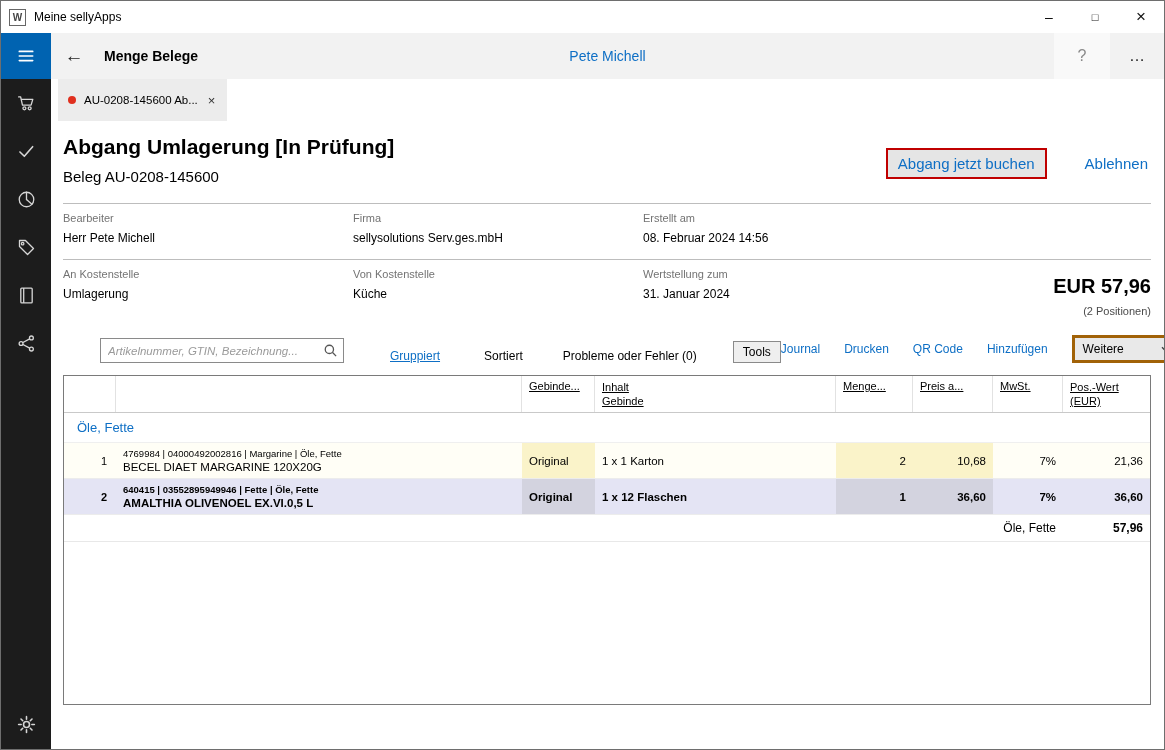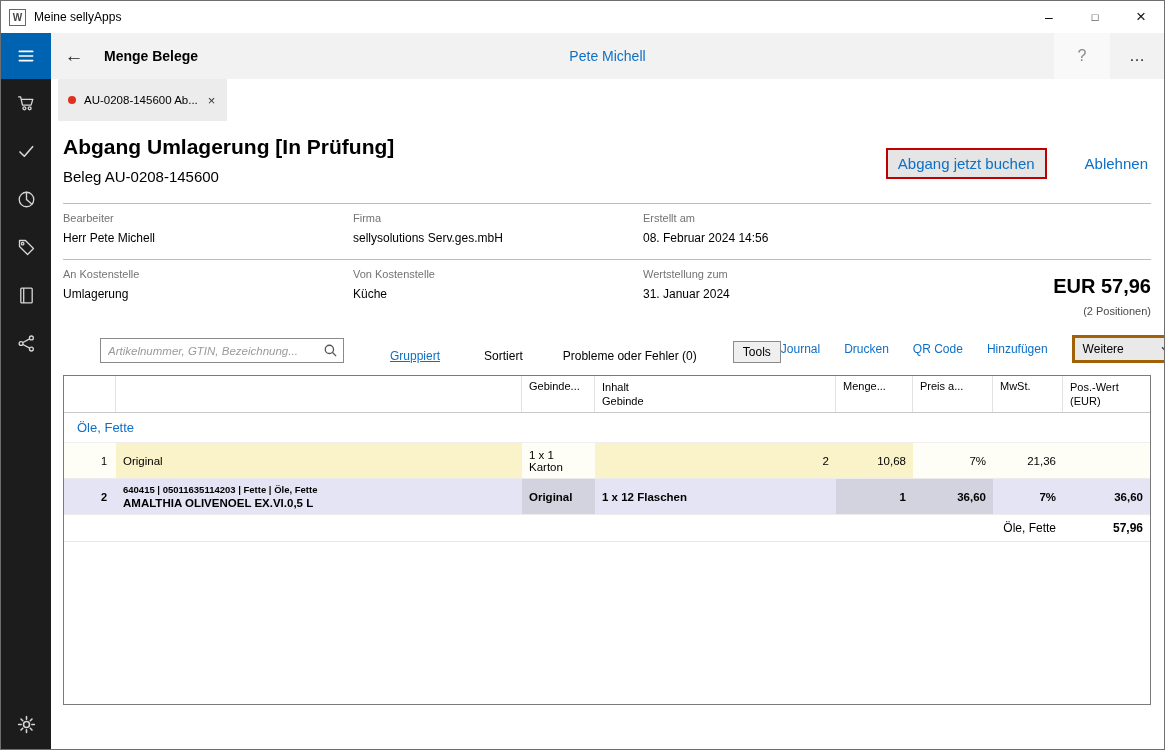--- a/index.html
+++ b/index.html
@@ -78,21 +78,21 @@
   .problems { margin-left: 40px; }
   .tools-btn { margin-left: 36px; border: 1px solid #8a8a8a; background: #efefef; padding: 3px 9px; font-size: 12px; white-space: nowrap; }
   .right-links { margin-left: auto; display: flex; align-items: center; gap: 24px; }
   .weitere-btn { border: 3px solid #a16207; background: #e9e9e9; padding: 4px 8px; width: 110px; display: flex; align-items: center; justify-content: space-between; font-size: 12px; }
 
   
   .table { margin-top: 12px; border: 1px solid #7a7a7a; height: 330px; display: flex; flex-direction: column; background: #fff; }
   .grid { display: grid; grid-template-columns: 52px minmax(0,1fr) 73px 241px 77px 80px 70px 87px; }
   .cell { display: flex; align-items: center; padding: 0 7px; min-width: 0; overflow: hidden; }
   .cell.right { justify-content: flex-end; }
-  .thead .cell { align-items: flex-start; padding-top: 4px; font-size: 11px; height: 36px; border-right: 1px solid #e2e2e2; display: block; }
+  .thead .cell { align-items: flex-start; padding-top: 4px; font-size: 11px; height: 36px; border-right: 1px solid #e2e2e2; display: block; text-decoration: underline; }
   .thead .cell:last-child { border-right: none; }
   .thead { border-bottom: 1px solid #c9c9c9; }
   .h2line span { display: block; line-height: 14px; }
   .group-row { padding: 7px 7px 7px 13px; color: var(--accent); font-size: 13px; border-bottom: 1px solid #efefef; }
   .item-row { min-height: 36px; border-bottom: 1px solid #ececec; font-size: 11.5px; }
   .cell.num { justify-content: flex-end; font-size: 11px; padding-right: 9px; }
   .cell.desc { flex-direction: column; align-items: flex-start; justify-content: center; display: flex; padding: 3px 7px; gap: 2px; }
   .meta { font-size: 9.5px; line-height: 11px; white-space: nowrap; }
   .name { font-size: 11.5px; white-space: nowrap; }
   .row-1 { background: #fffef6; }
@@ -309,32 +309,36 @@
             <div class="cell h2line">
               <span>Pos.-Wert</span>
               <span>(EUR)</span>
             </div>
           </div>
 
           <div class="group-row">Öle, Fette</div>
 
           <div class="grid item-row row-1">
             <div class="cell num">1</div>
+            <div class="cell desc">
+              <span class="meta">4769984 | 04000492002816 | Margarine | Öle, Fette</span>
+              <span class="name">BECEL DIAET MARGARINE 120X20G</span>
+            </div>
             <div class="cell hl">Original</div>
             <div class="cell">1 x 1 Karton</div>
             <div class="cell right hl">2</div>
             <div class="cell right hl">10,68</div>
             <div class="cell right">7%</div>
             <div class="cell right">21,36</div>
           </div>
 
           <div class="grid item-row row-2">
             <div class="cell num">2</div>
             <div class="cell desc">
-              <span class="meta">640415 | 05011635114203 | Fette | Öle, Fette</span>
+              <span class="meta">640415 | 03552895949946 | Fette | Öle, Fette</span>
               <span class="name">AMALTHIA OLIVENOEL EX.VI.0,5 L</span>
             </div>
             <div class="cell hl">Original</div>
             <div class="cell">1 x 12 Flaschen</div>
             <div class="cell right hl">1</div>
             <div class="cell right hl">36,60</div>
             <div class="cell right">7%</div>
             <div class="cell right">36,60</div>
           </div>
 

